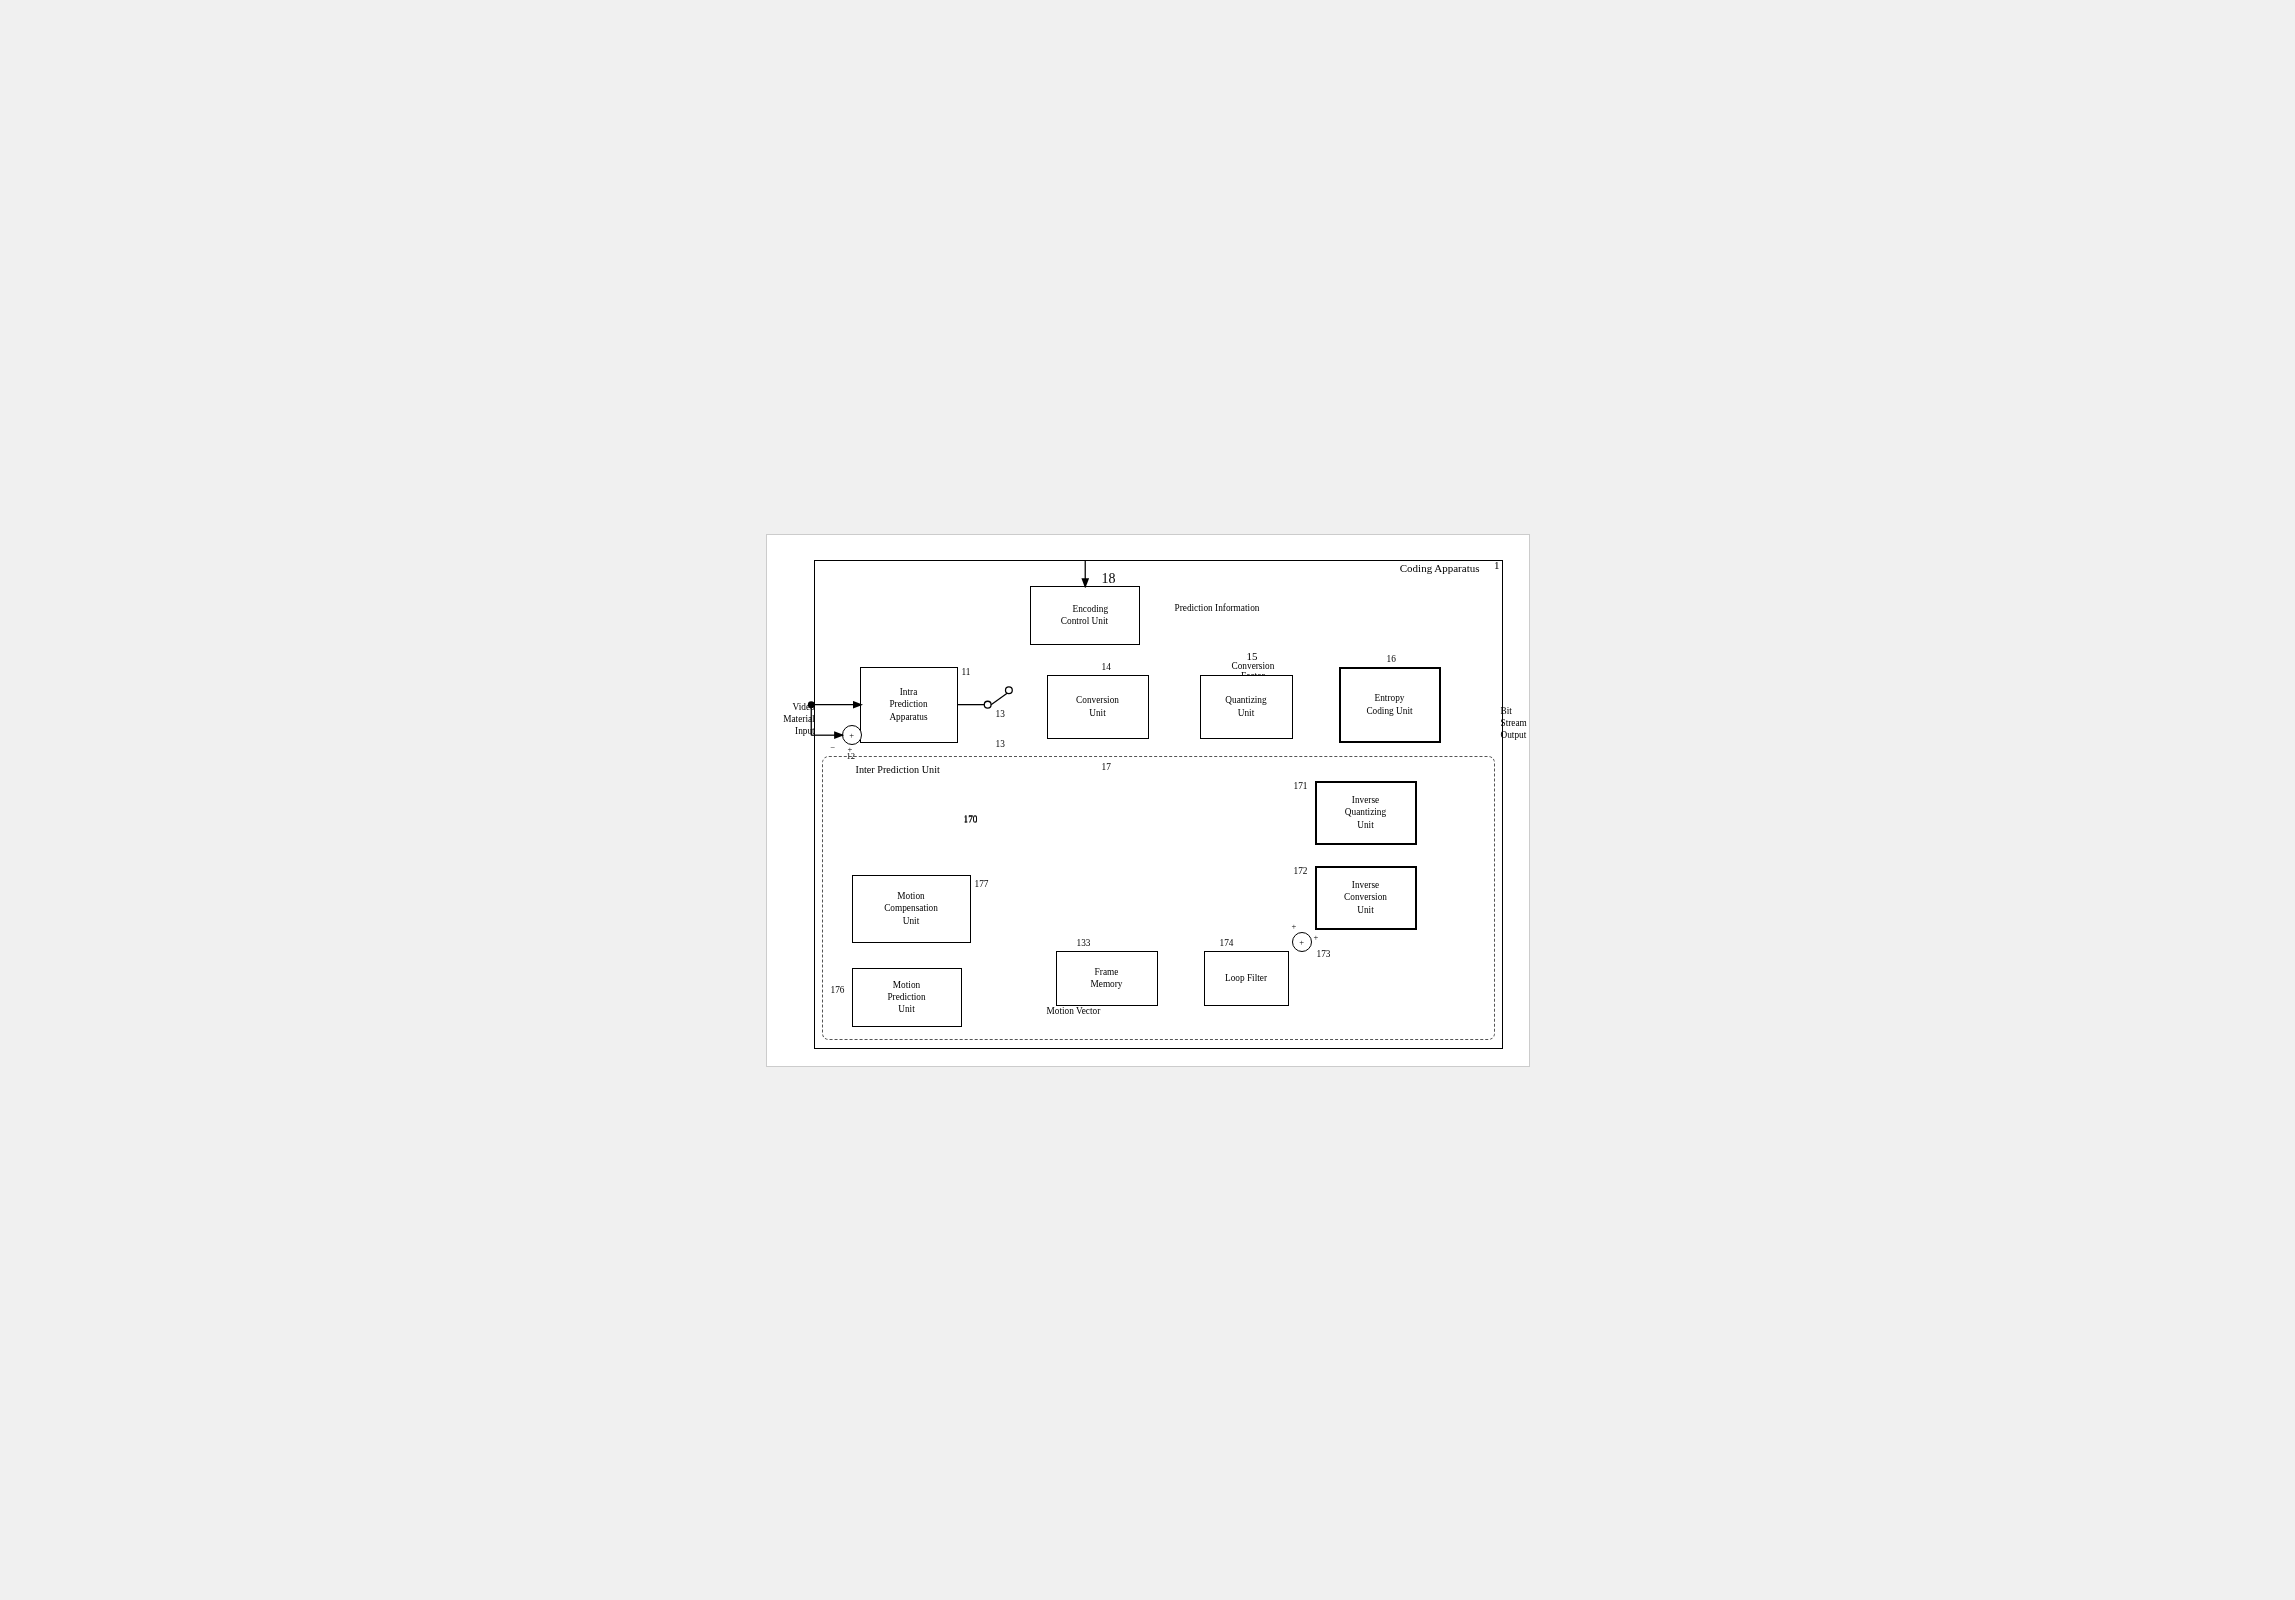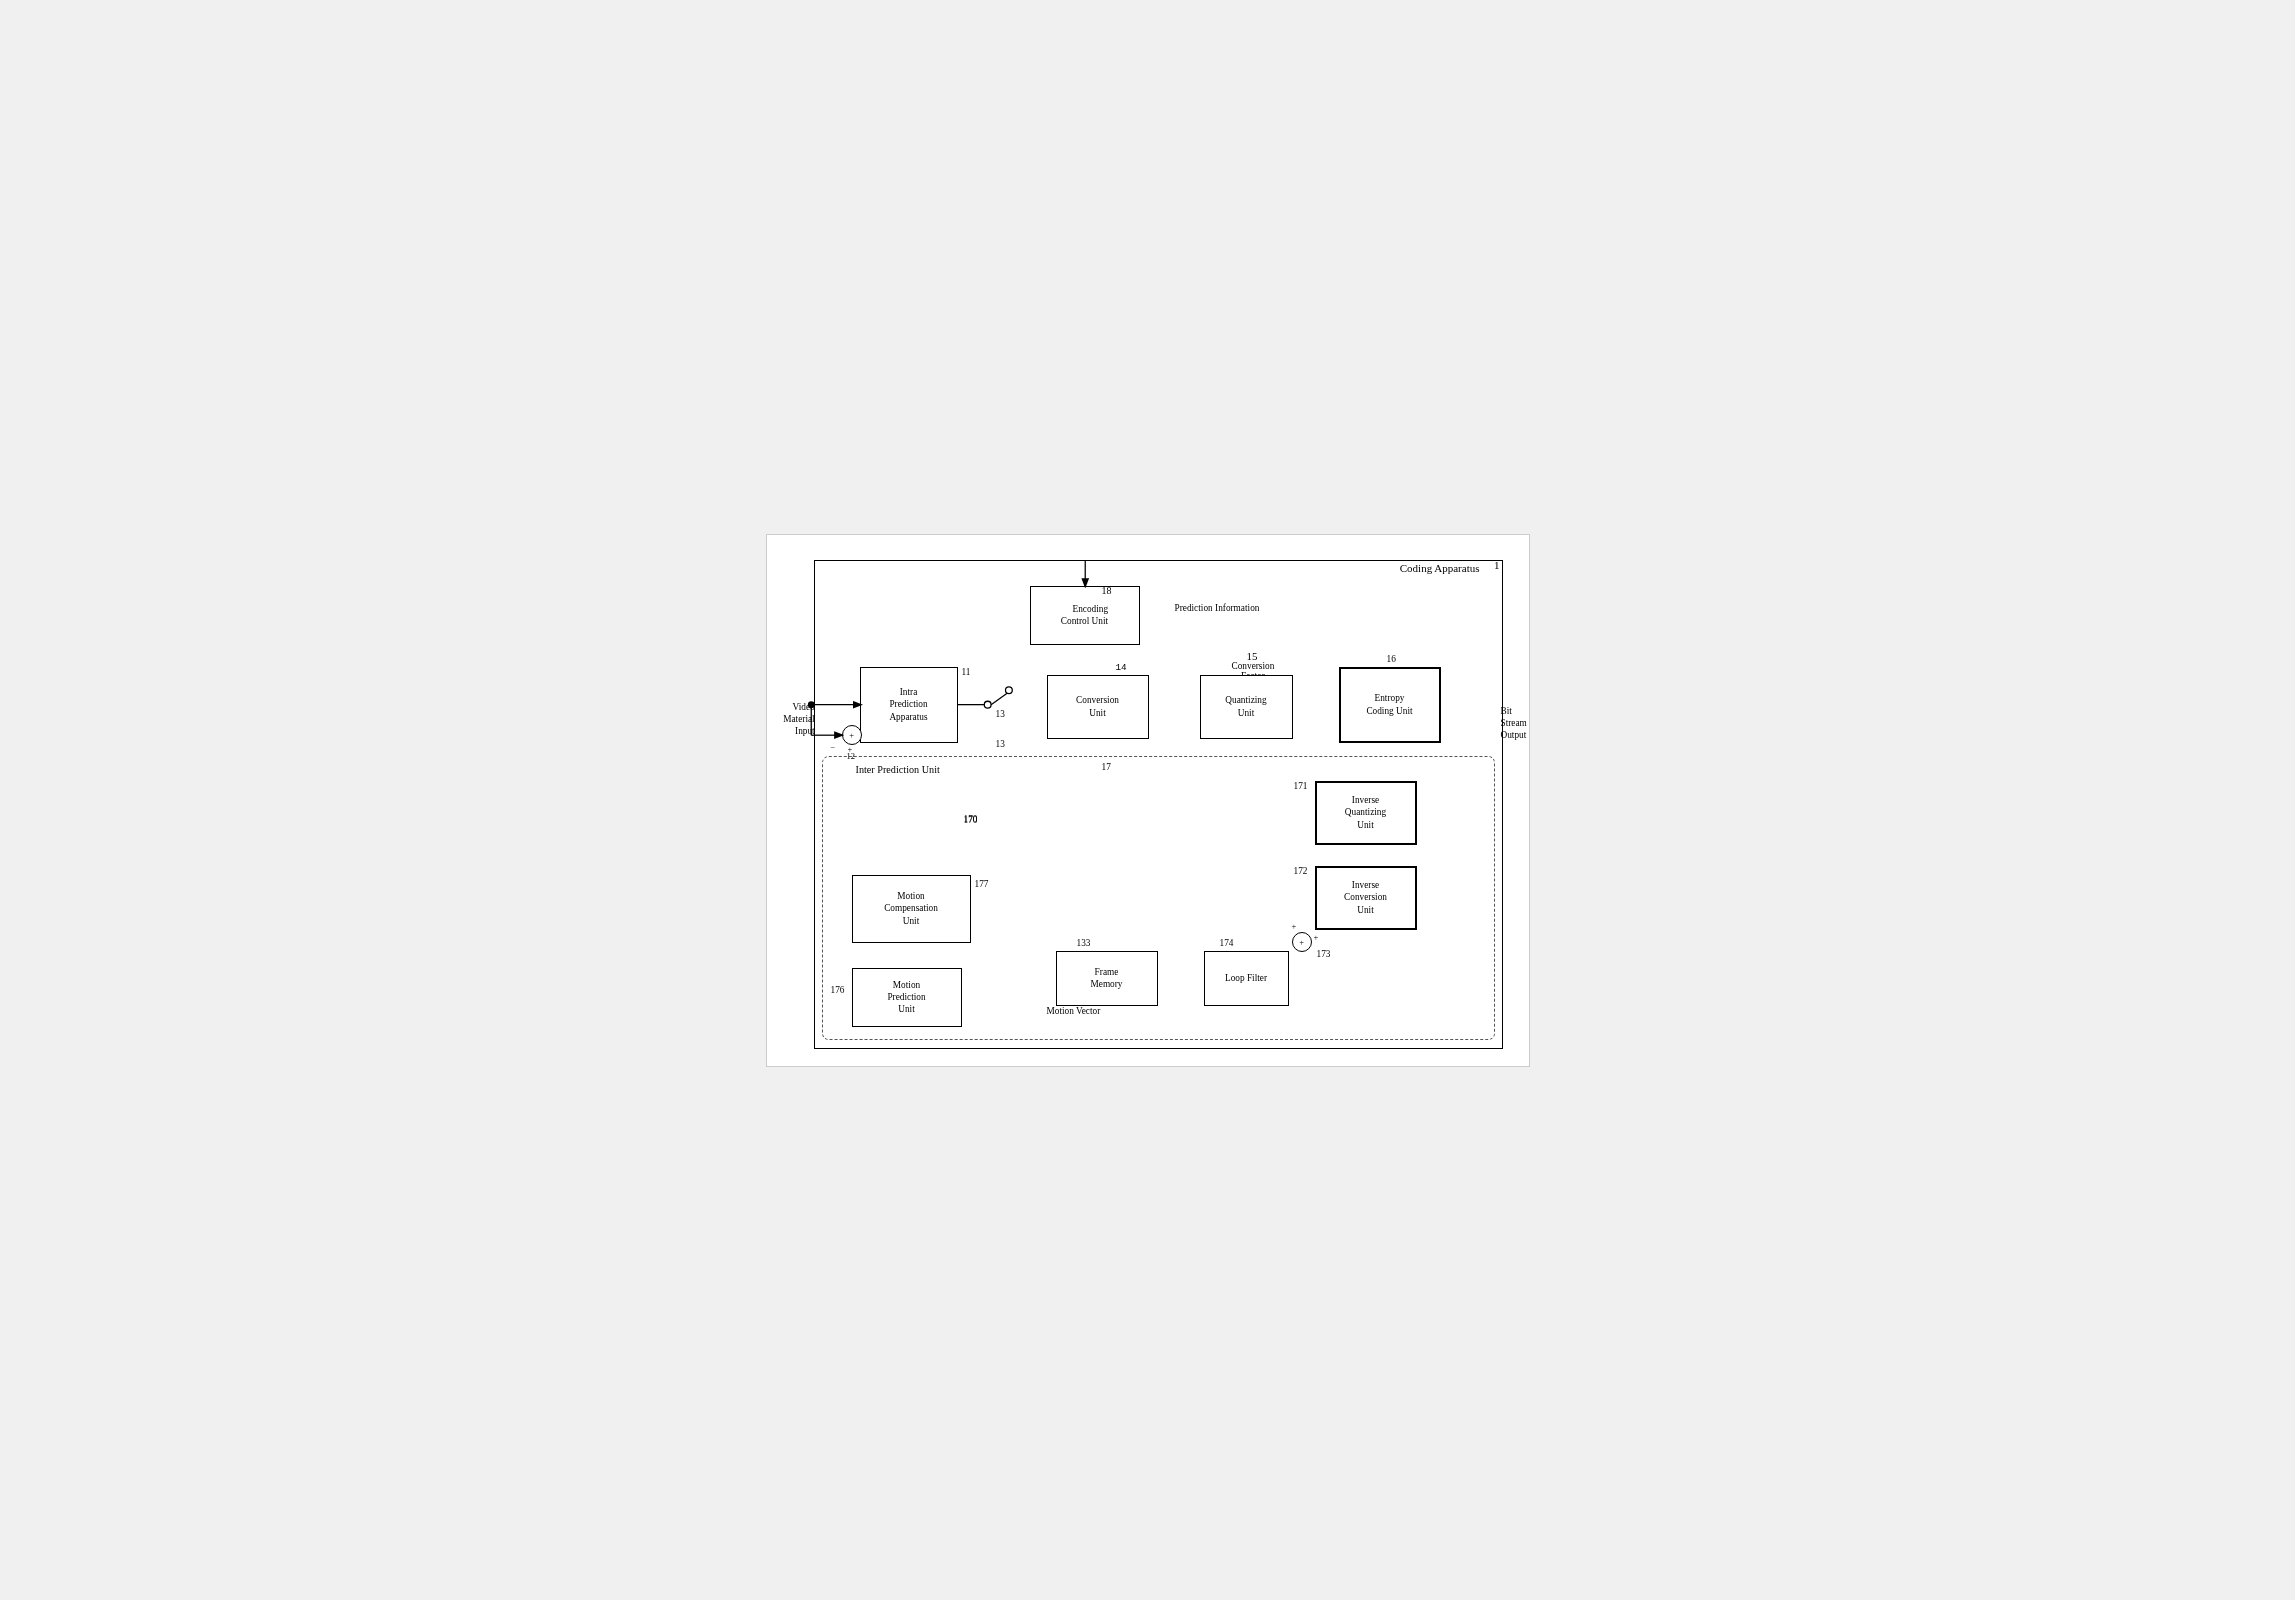--- a/index.html
+++ b/index.html
@@ -114,33 +114,33 @@
 
   
   <div class="label" style="left:197px; top:280px; font-size:9.3px;">170</div>
 
   
 
   
   <div class="box" style="left:263px; top:51px; width:110px; height:59px;text-align:right;">
     <span>Encoding<br>Control Unit</span>
   </div>
-  <div class="label" style="left:335px; top:36px; font-size:10px;margin-top:14px;">18</div>
+  <div class="label" style="left:335px; top:36px; font-size:14px;">18</div>
 
   
   <div class="box" style="left:93px; top:132px; width:98px; height:76px;">
     <span>Intra<br>Prediction<br>Apparatus</span>
   </div>
   <div class="label" style="left:195px; top:132px; font-size:9.3px;">11</div>
 
   
   <div class="box" style="left:280px; top:140px; width:102px; height:64px;">
     <span>Conversion<br>Unit</span>
   </div>
-  <div class="label" style="left:349px; top:127px; font-size:9.3px;font-family:Liberation Mono, monospace;">14</div>
+  <div class="label" style="left:335px; top:127px; font-size:9.3px;">14</div>
 
   
   <div class="box" style="left:433px; top:140px; width:93px; height:64px;">
     <span>Quantizing<br>Unit</span>
   </div>
   <div class="label" style="left:480px; top:115px; font-size:11px;">15</div>
 
   
   <div class="box box-thick" style="left:572px; top:132px; width:102px; height:76px;">
     <span>Entropy<br>Coding Unit</span>

